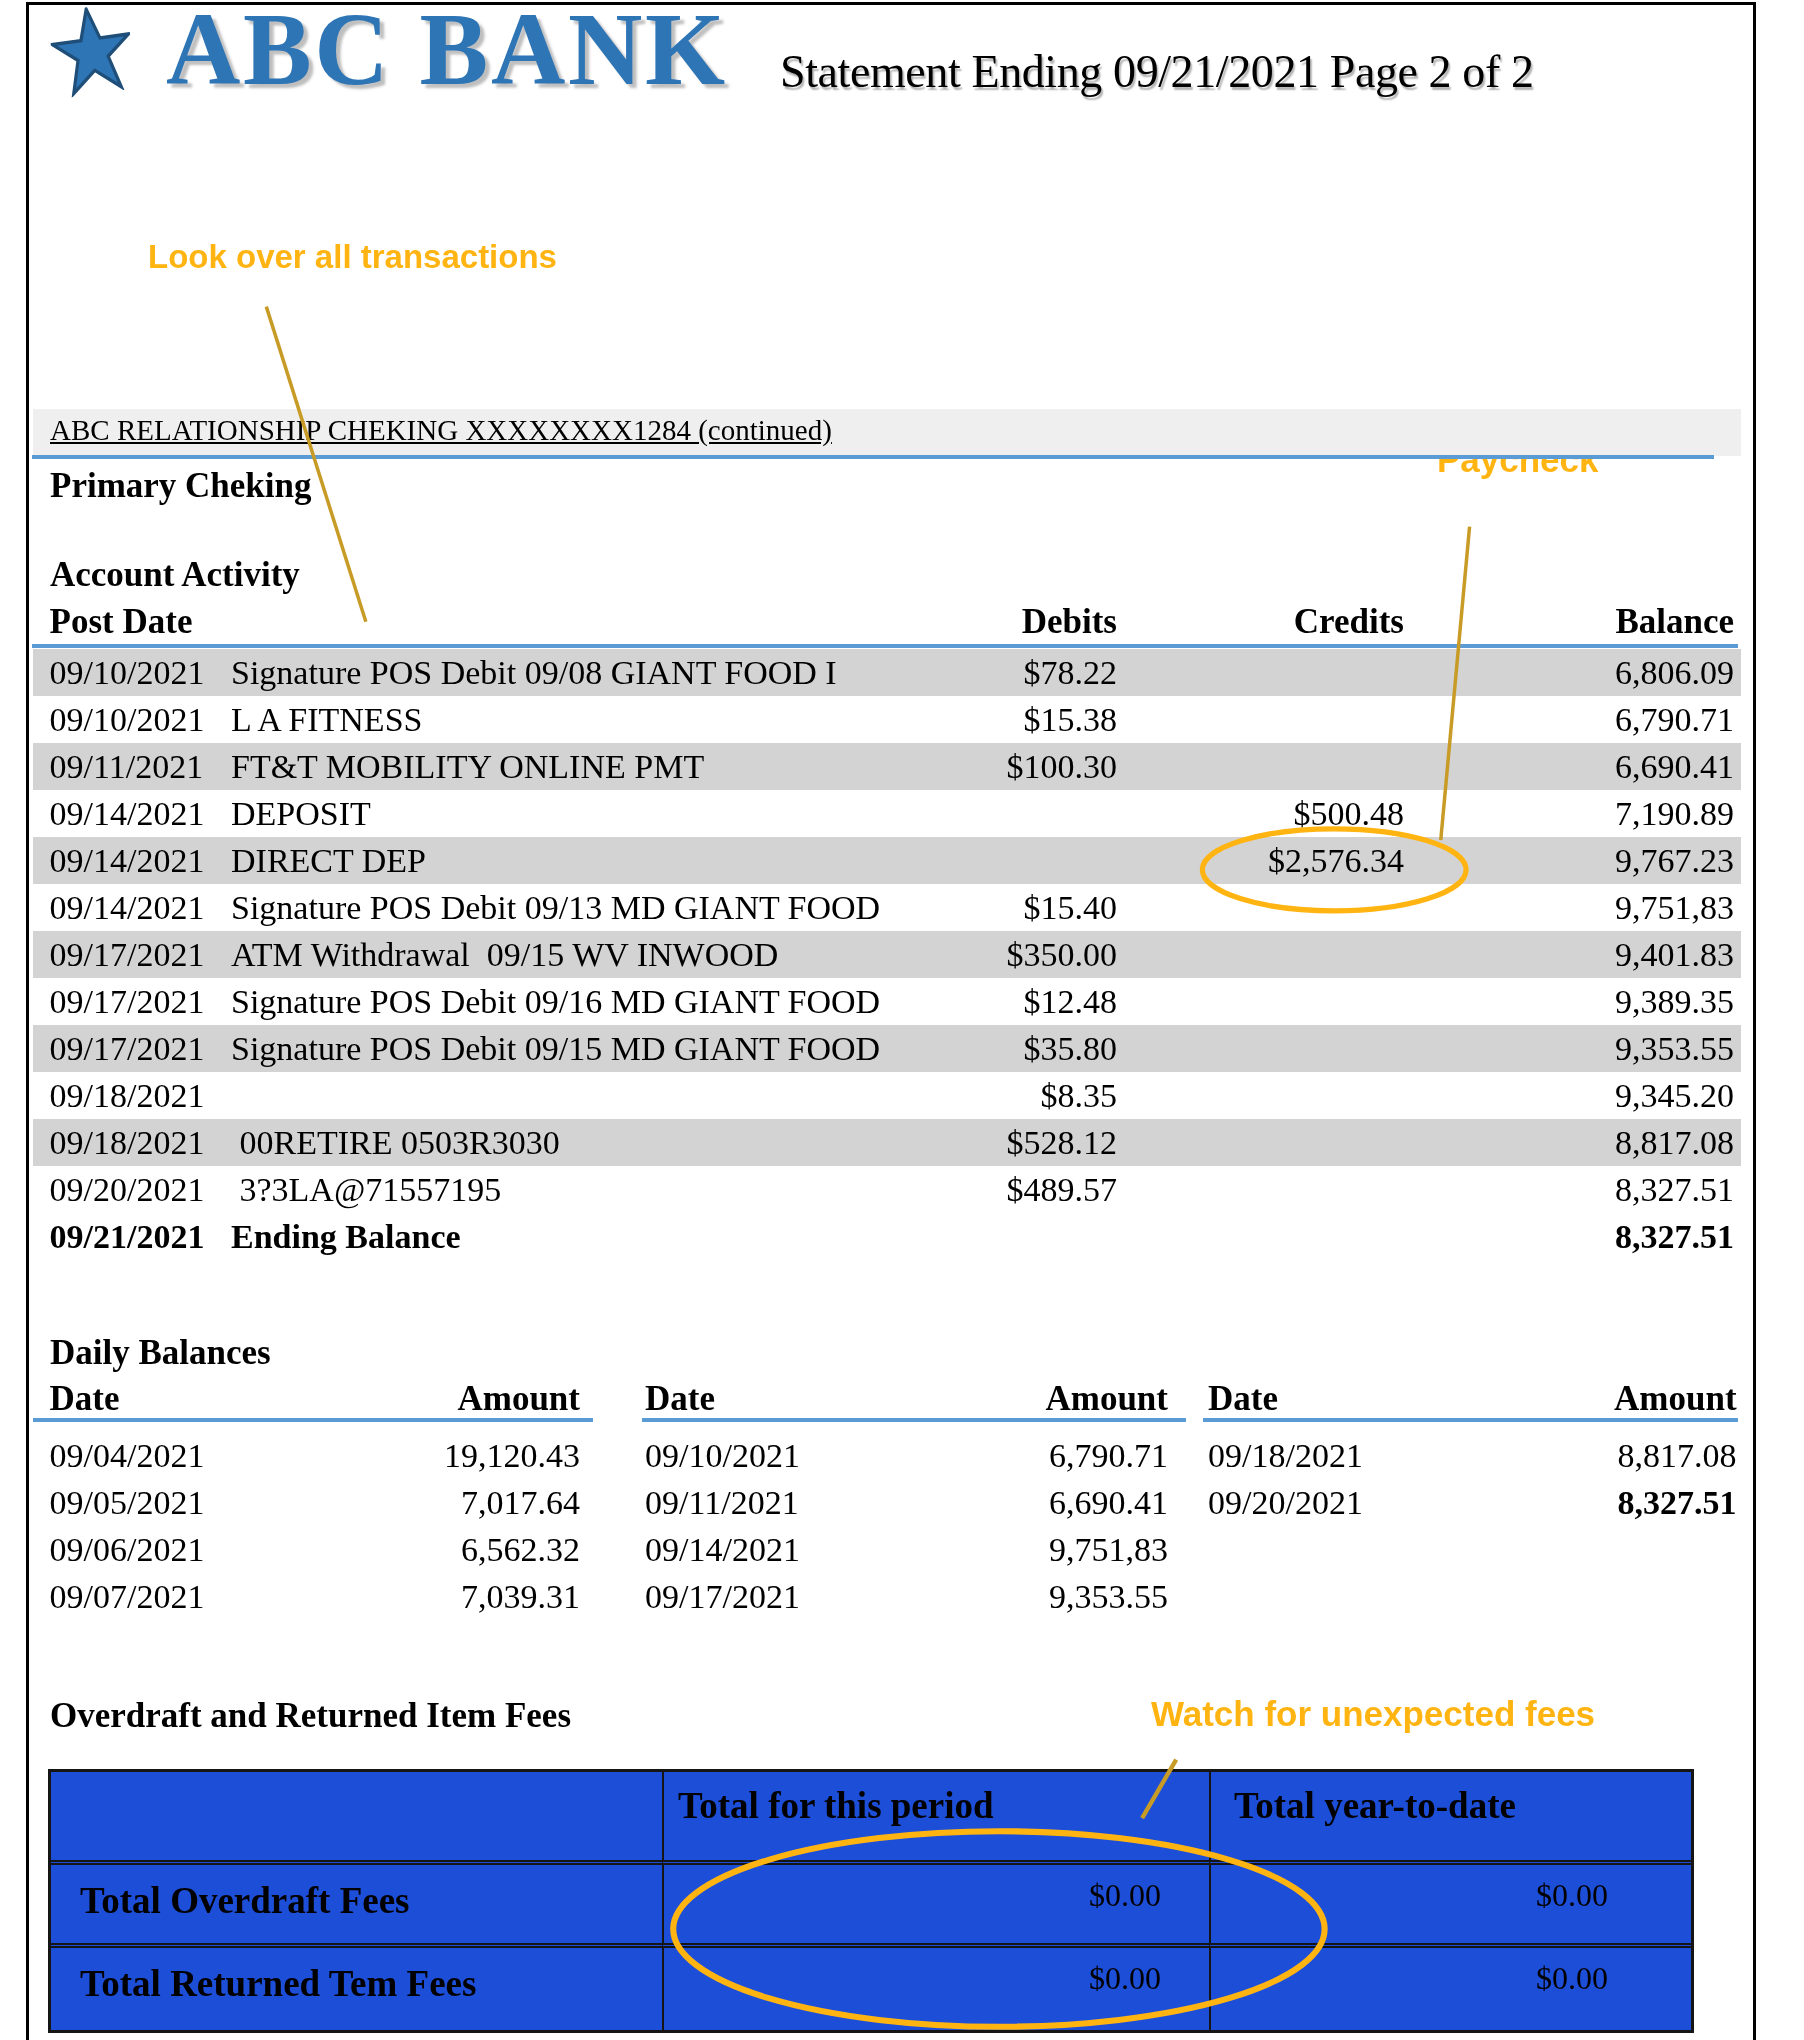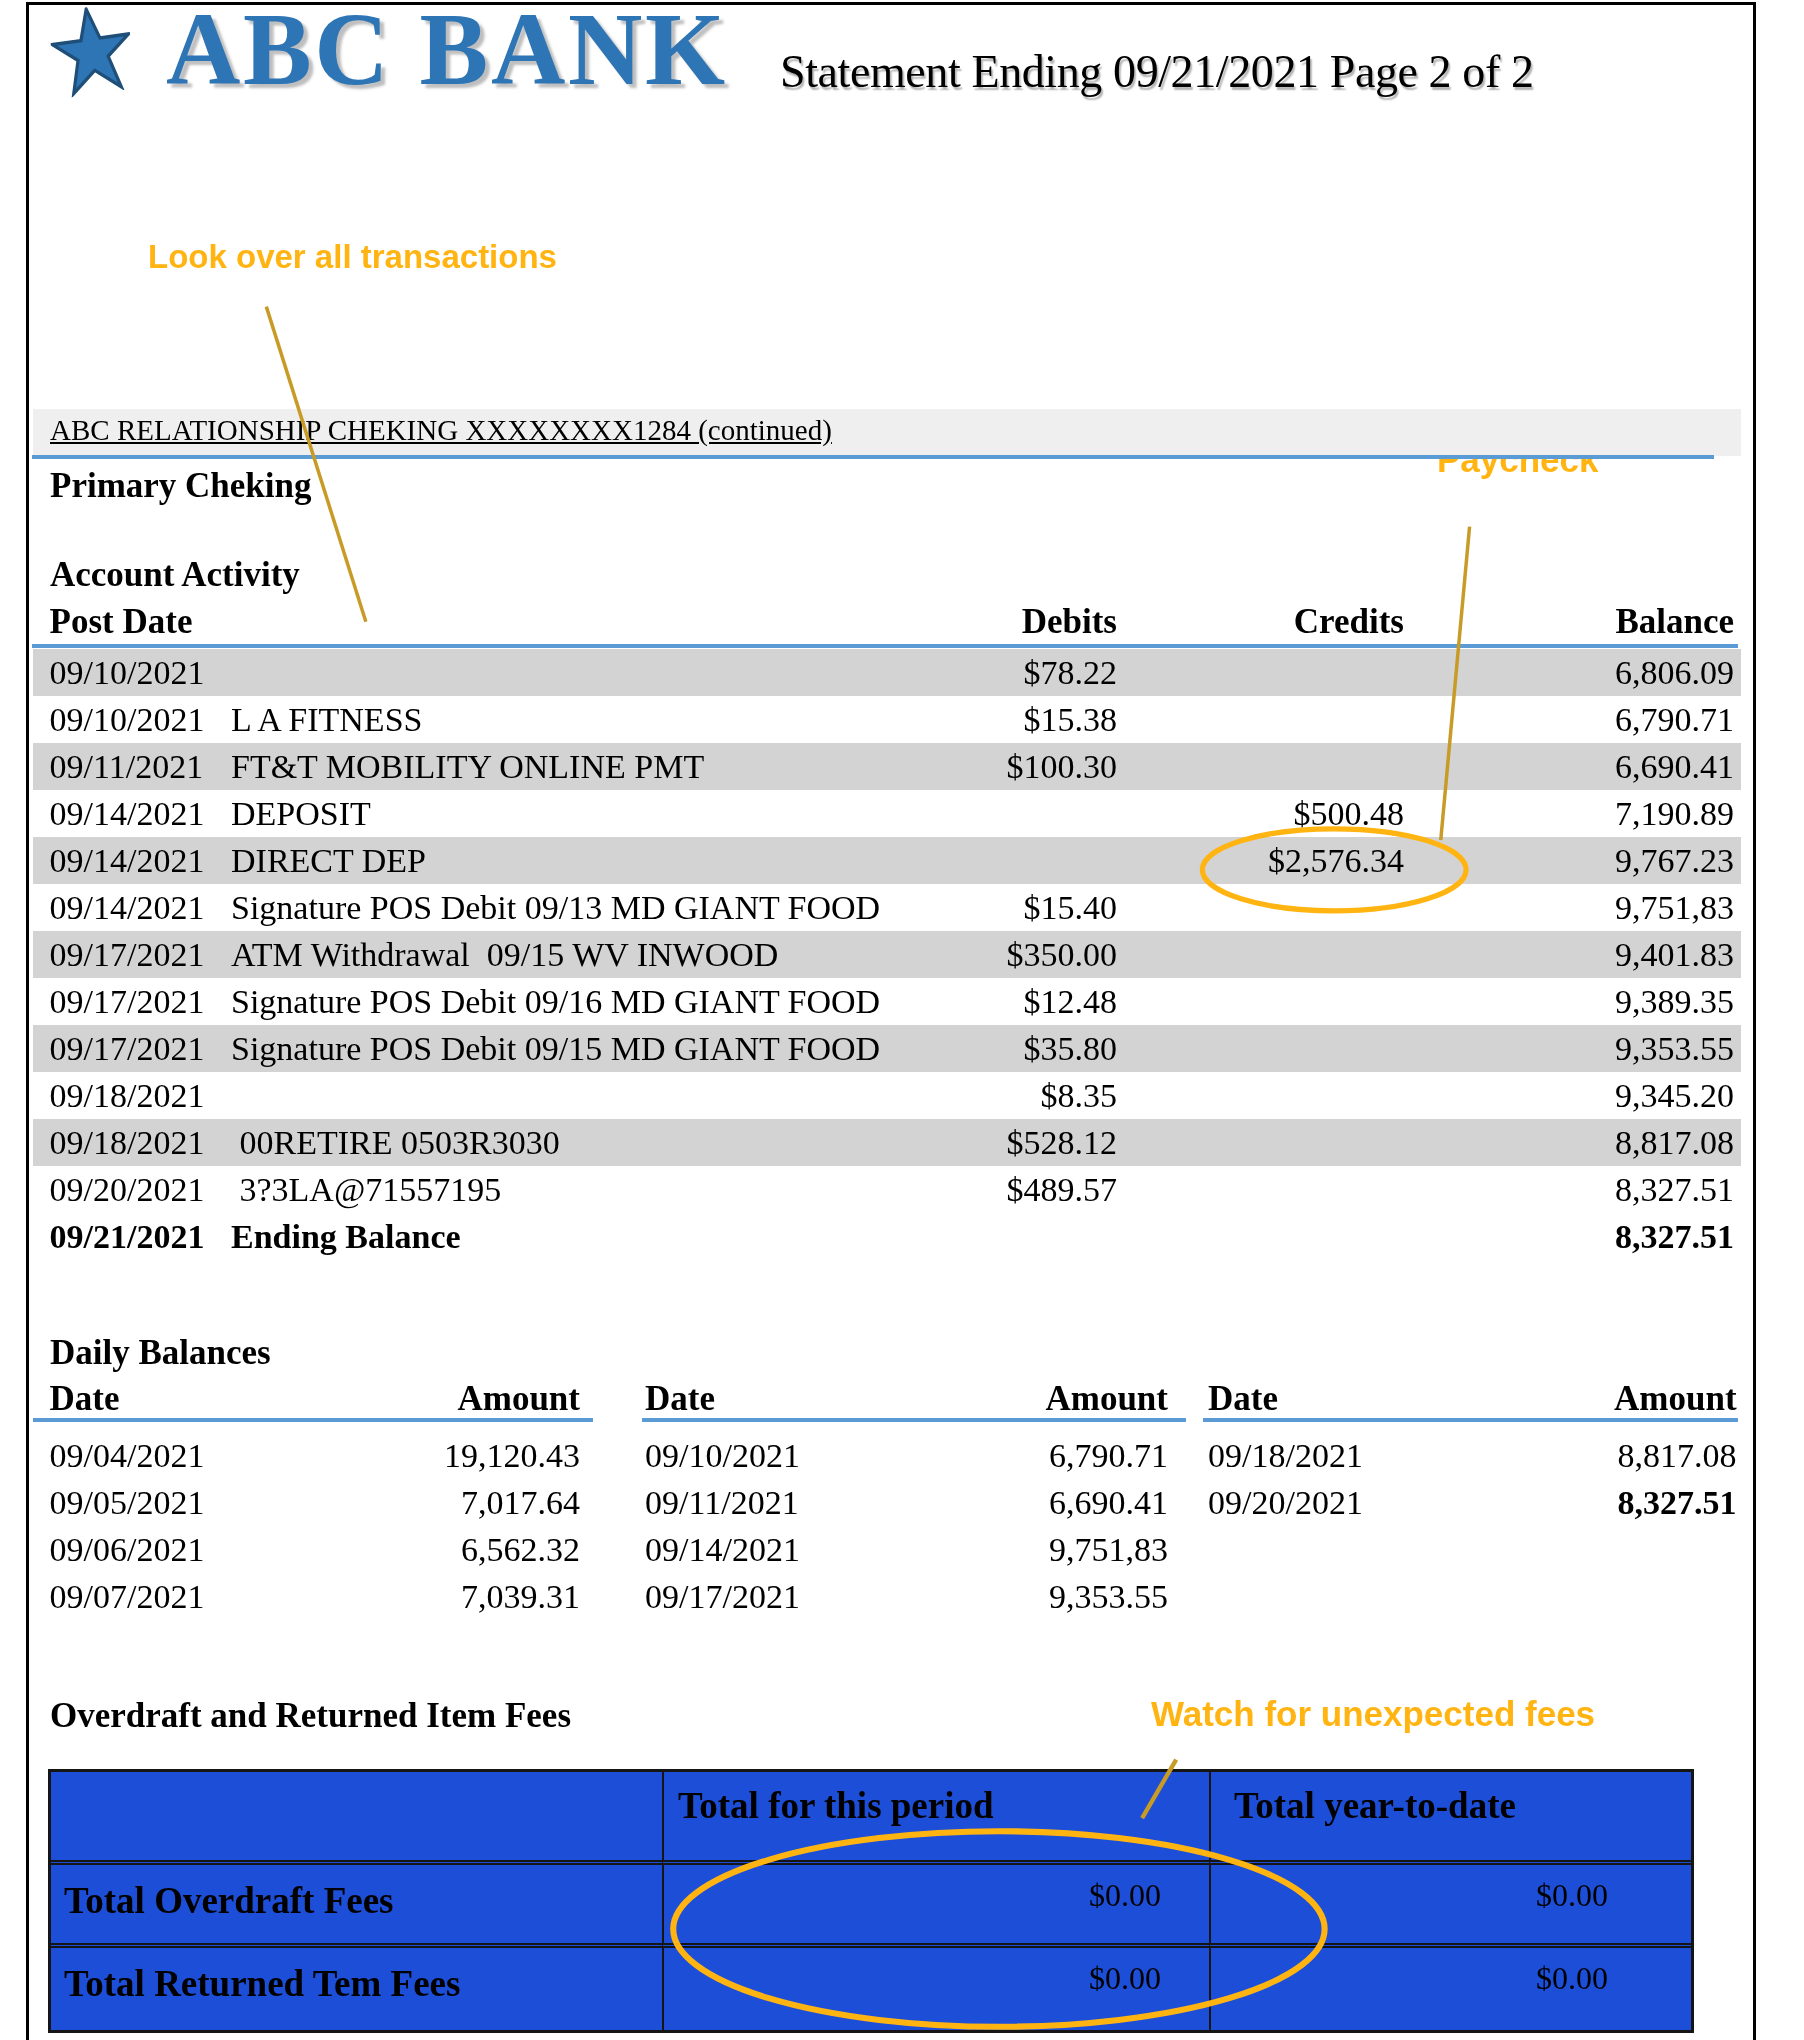--- a/index.html
+++ b/index.html
@@ -54,21 +54,21 @@
   
   .fees-title{position:absolute;left:50px;top:1696px;font-size:35px;font-weight:700;}
   #fees-table{position:absolute;left:48px;top:1769px;width:1646px;height:264px;
     display:grid;grid-template-columns:611px 547px 1fr;grid-template-rows:88px 83px 1fr;
     border:3.5px solid var(--border-black);box-sizing:border-box;background:#1d4ed8;}
   .ftc{box-sizing:border-box;overflow:hidden;}
   .ftc.colb{border-left:2.6px solid var(--border-black);}
   .ftc.rowb{border-top:5.2px double var(--border-black);}
   .ftc.head{font-weight:700;font-size:37px;padding:12.2px 0 0 14px;}
   .ftc.head2{padding-left:23px;}
-  .ftc.label{font-weight:700;font-size:37px;padding:14px 0 0 13px;}
+  .ftc.label{font-weight:700;font-size:37px;padding:14px 0 0 29px;}
   .ftc.val{text-align:right;font-size:32px;padding:12.2px 48px 0 0;}
   .ftc.val2{text-align:right;font-size:32px;padding:12.2px 83px 0 0;}
   
   #annot-overlay{position:absolute;left:0;top:0;width:1804px;height:2040px;pointer-events:none;}
   .aline{stroke:var(--line);stroke-width:4;fill:none;}
   .aline.thick{stroke-width:5;}
   .aellipse{stroke:var(--accent);stroke-width:6;fill:none;}
   .aellipse.e2{stroke-width:7;}
 </style>
 </head>
@@ -96,20 +96,21 @@
   <div class="act-head serif">
     <span class="tc date">Post Date</span>
     <span class="tc debit">Debits</span>
     <span class="tc credit">Credits</span>
     <span class="tc bal">Balance</span>
   </div>
   <div class="rule rule-2"></div>
   <div id="activity-rows">
       <div class="trow serif shaded">
         <span class="tc date">09/10/2021</span>
+        <span class="tc desc">Signature POS Debit 09/08 GIANT FOOD I</span>
         <span class="tc debit">$78.22</span>
         <span class="tc credit"></span>
         <span class="tc bal">6,806.09</span>
       </div>
       <div class="trow serif">
         <span class="tc date">09/10/2021</span>
         <span class="tc desc">L A FITNESS</span>
         <span class="tc debit">$15.38</span>
         <span class="tc credit"></span>
         <span class="tc bal">6,790.71</span>

